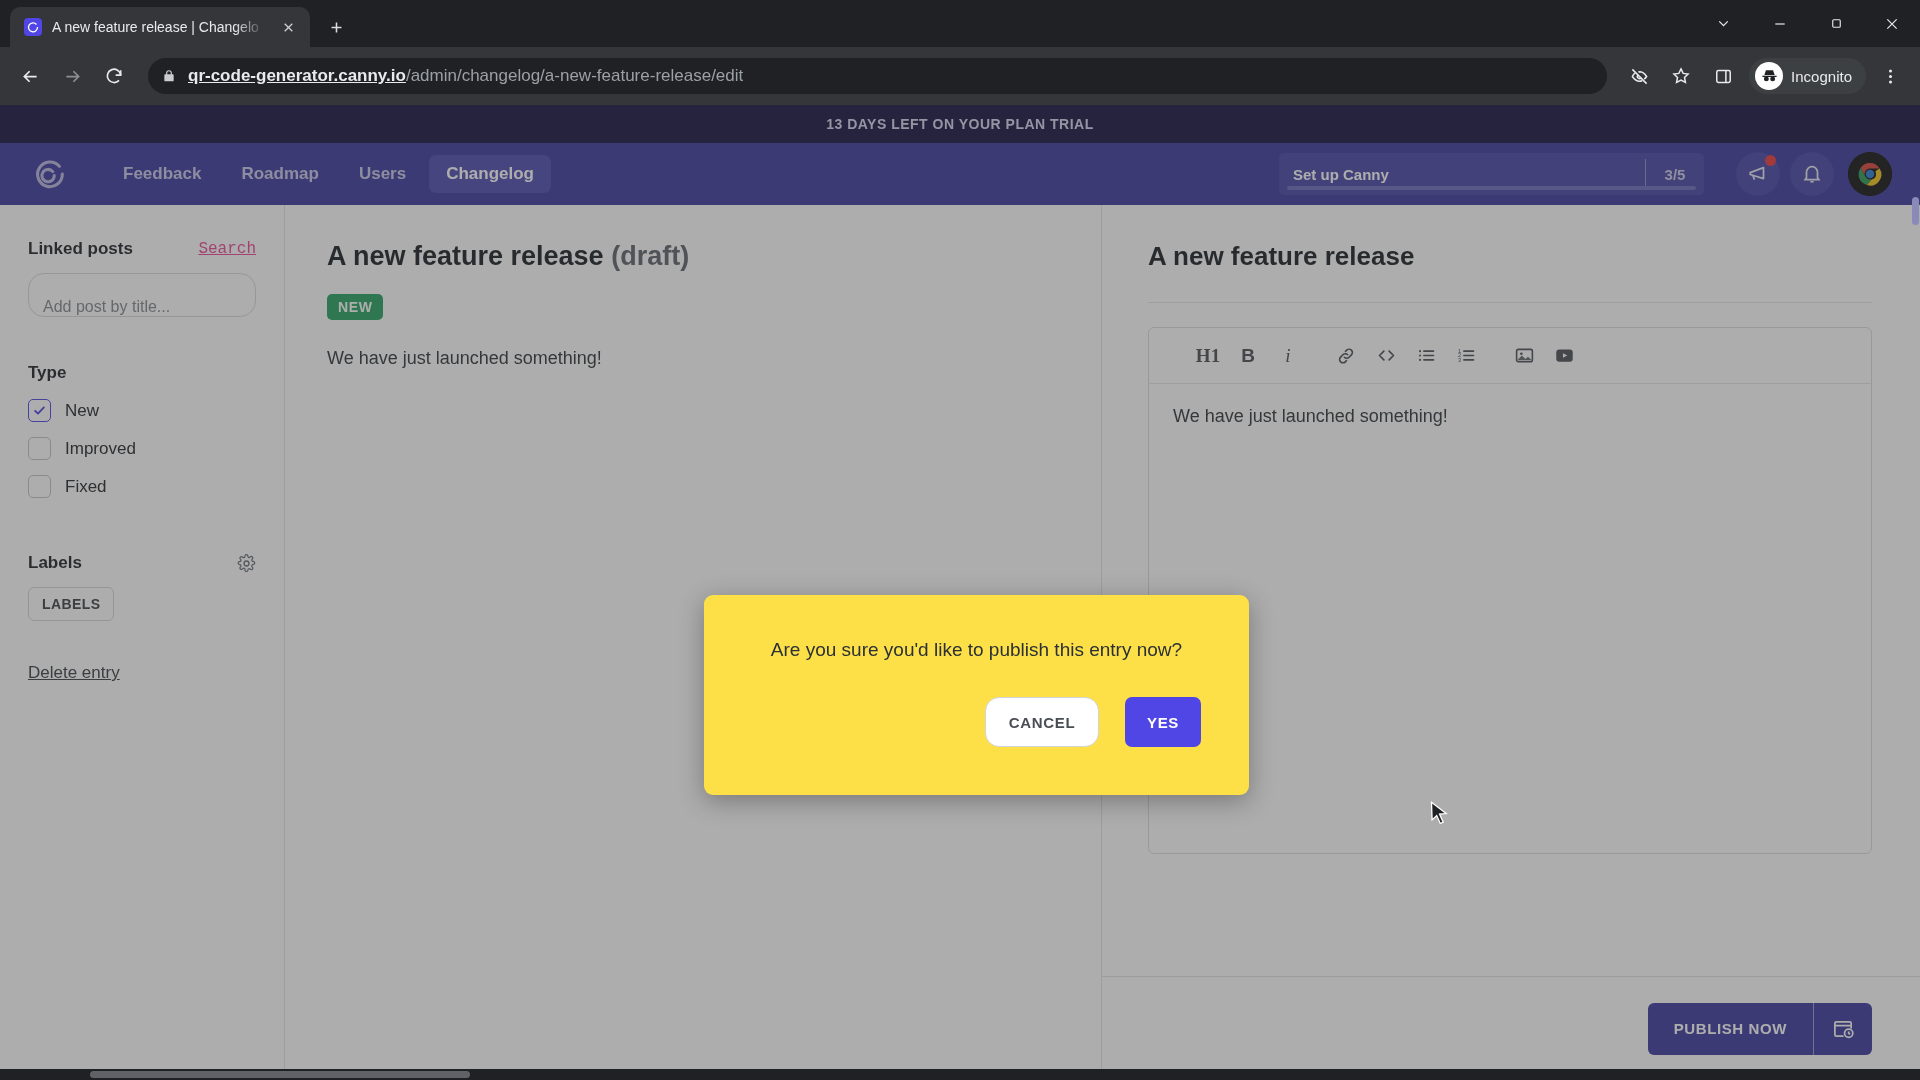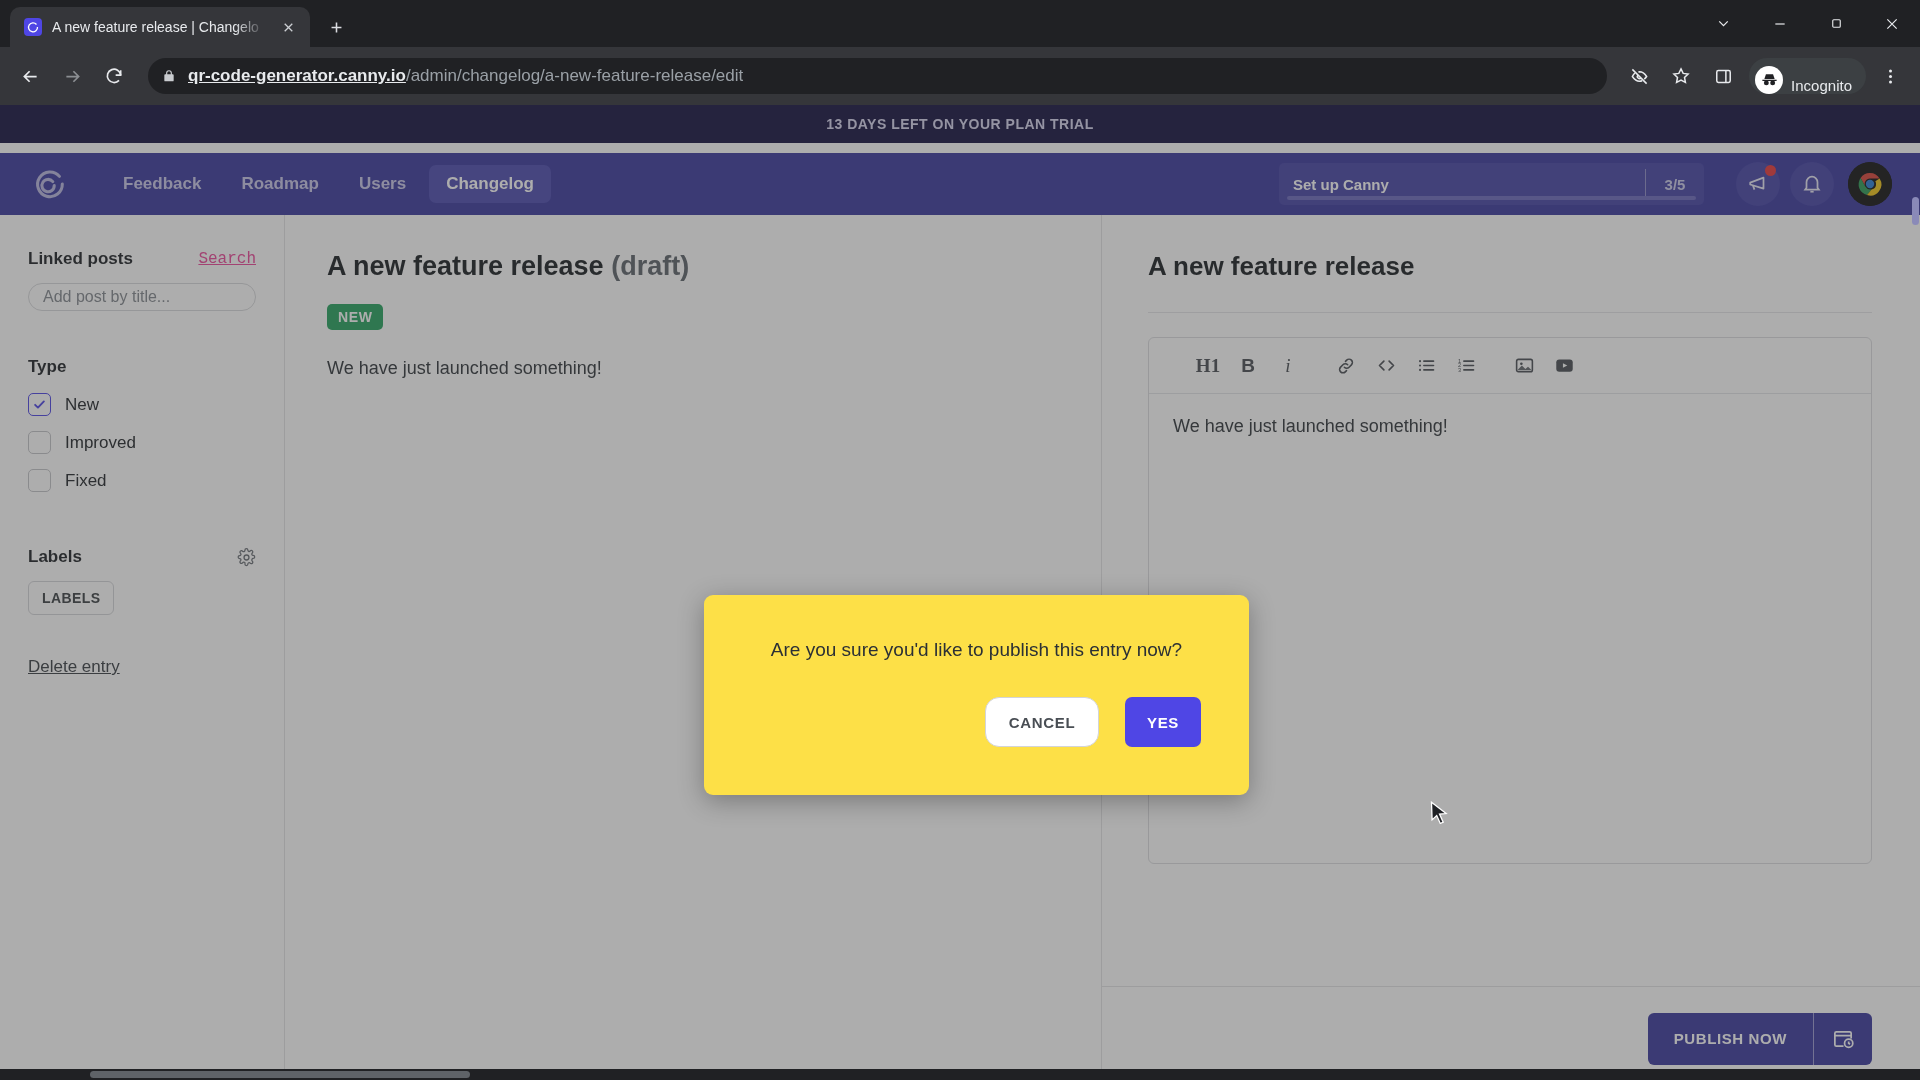--- a/index.html
+++ b/index.html
@@ -65,21 +65,21 @@
   }
   .lock-icon { color: #c9ccd0; display: flex; flex: none; }
   .url { font-size: 17px; white-space: nowrap; overflow: hidden; color: #9aa0a6; }
   .url b { color: #e8eaed; font-weight: 700; text-decoration: underline; }
   .tb-icon {
     width: 36px; height: 36px; display: flex; align-items: center;
     justify-content: center; color: #e8eaed; flex: none;
   }
   .incognito-pill {
     height: 36px; border-radius: 18px; background: #3c4043; display: flex;
-    align-items: flex-end; gap: 8px; padding: 0 14px 0 6px; flex: none; margin-left: 2px;
+    align-items: center; gap: 8px; padding: 0 14px 0 6px; flex: none; margin-left: 2px;
   }
   .incognito-avatar {
     width: 28px; height: 28px; border-radius: 50%; background: #ffffff;
     display: flex; align-items: center; justify-content: center;
   }
   .incognito-text { color: #e8eaed; font-size: 15px; white-space: nowrap; }
 
   
   .viewport { flex: 1; position: relative; background: #fff; overflow: hidden; }
   .page-dim { position: absolute; inset: 0; }
@@ -89,21 +89,21 @@
     height: 38px; background: #161240; display: flex; align-items: center;
     justify-content: center;
   }
   .trial-banner span {
     color: #d6d4ee; font-size: 14px; font-weight: 700; letter-spacing: .5px;
   }
 
   
   .app-header {
     height: 62px; background: #3b3a9e; display: flex; align-items: center;
-    padding: 0 28px; gap: 0; margin-top: 10px;
+    padding: 0 28px; gap: 0;
   }
   .brand-logo {
     width: 42px; height: 42px; display: flex; align-items: center;
     justify-content: center; margin-right: 36px; flex: none;
   }
   .nav-item {
     padding: 9px 17px; border-radius: 7px; color: #c9c7e8; font-size: 17px;
     font-weight: 600; white-space: nowrap; margin-right: 6px;
   }
   .nav-item.active { background: #4e4cb0; color: #ffffff; }
@@ -151,22 +151,22 @@
     padding: 34px 28px 0 28px;
   }
   .side-row {
     display: flex; align-items: center; justify-content: space-between; margin-bottom: 14px;
   }
   .side-heading { font-size: 17px; font-weight: 700; color: #1e2226; }
   .side-link {
     font-size: 16px; color: #ec4899; text-decoration: underline; white-space: nowrap; font-family: Liberation Mono, monospace;
   }
   .post-input {
-    width: 228px; height: 28px; border: 1px solid #d8d9dc; border-radius: 16px;
-    display: flex; align-items: center; padding: 0 14px; color: #84898f; font-size: 16px;
+    width: 228px; height: 44px; border: 1px solid #d8d9dc; border-radius: 16px;
+    display: flex; align-items: flex-end; padding: 0 14px; color: #84898f; font-size: 16px;
   }
   .section-gap { height: 46px; }
   .check-row { display: flex; align-items: center; gap: 14px; margin-bottom: 15px; }
   .checkbox {
     width: 23px; height: 23px; border: 1.6px solid #c3c4c8; border-radius: 5px;
     flex: none; display: flex; align-items: center; justify-content: center;
     background: #fff;
   }
   .checkbox.checked { border-color: #4f46e5; }
   .check-label { font-size: 17px; color: #23272b; }

